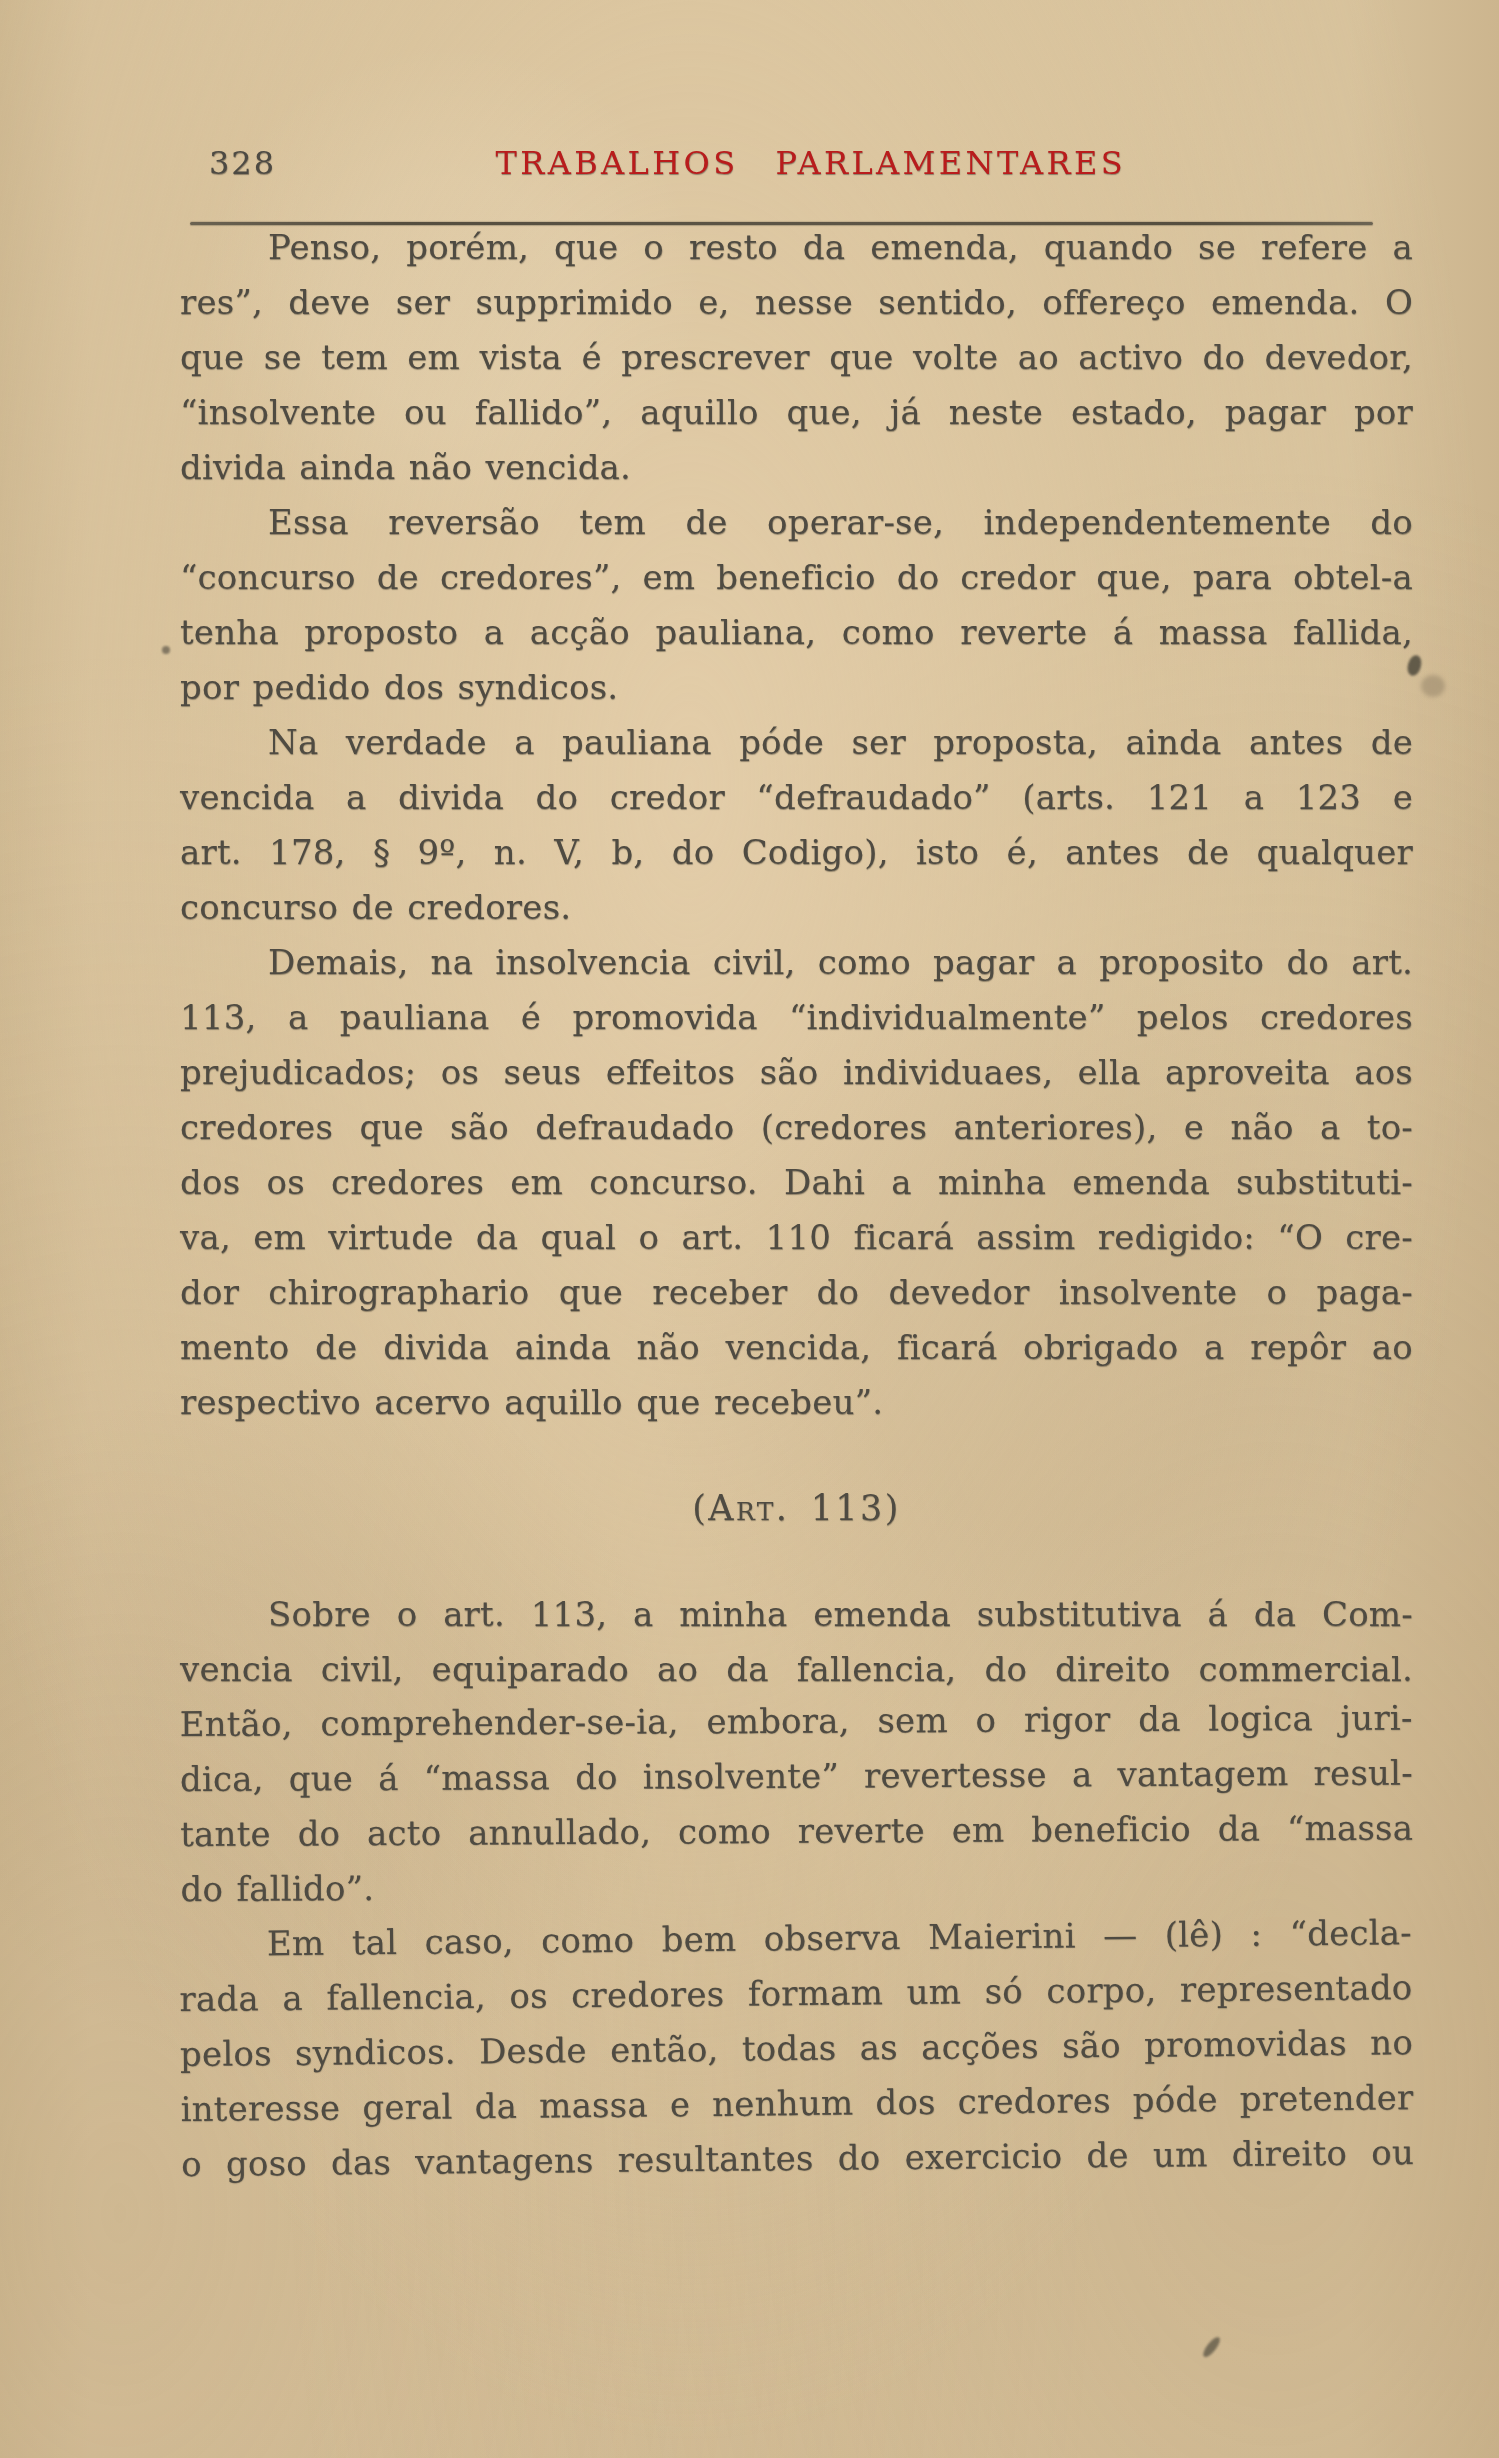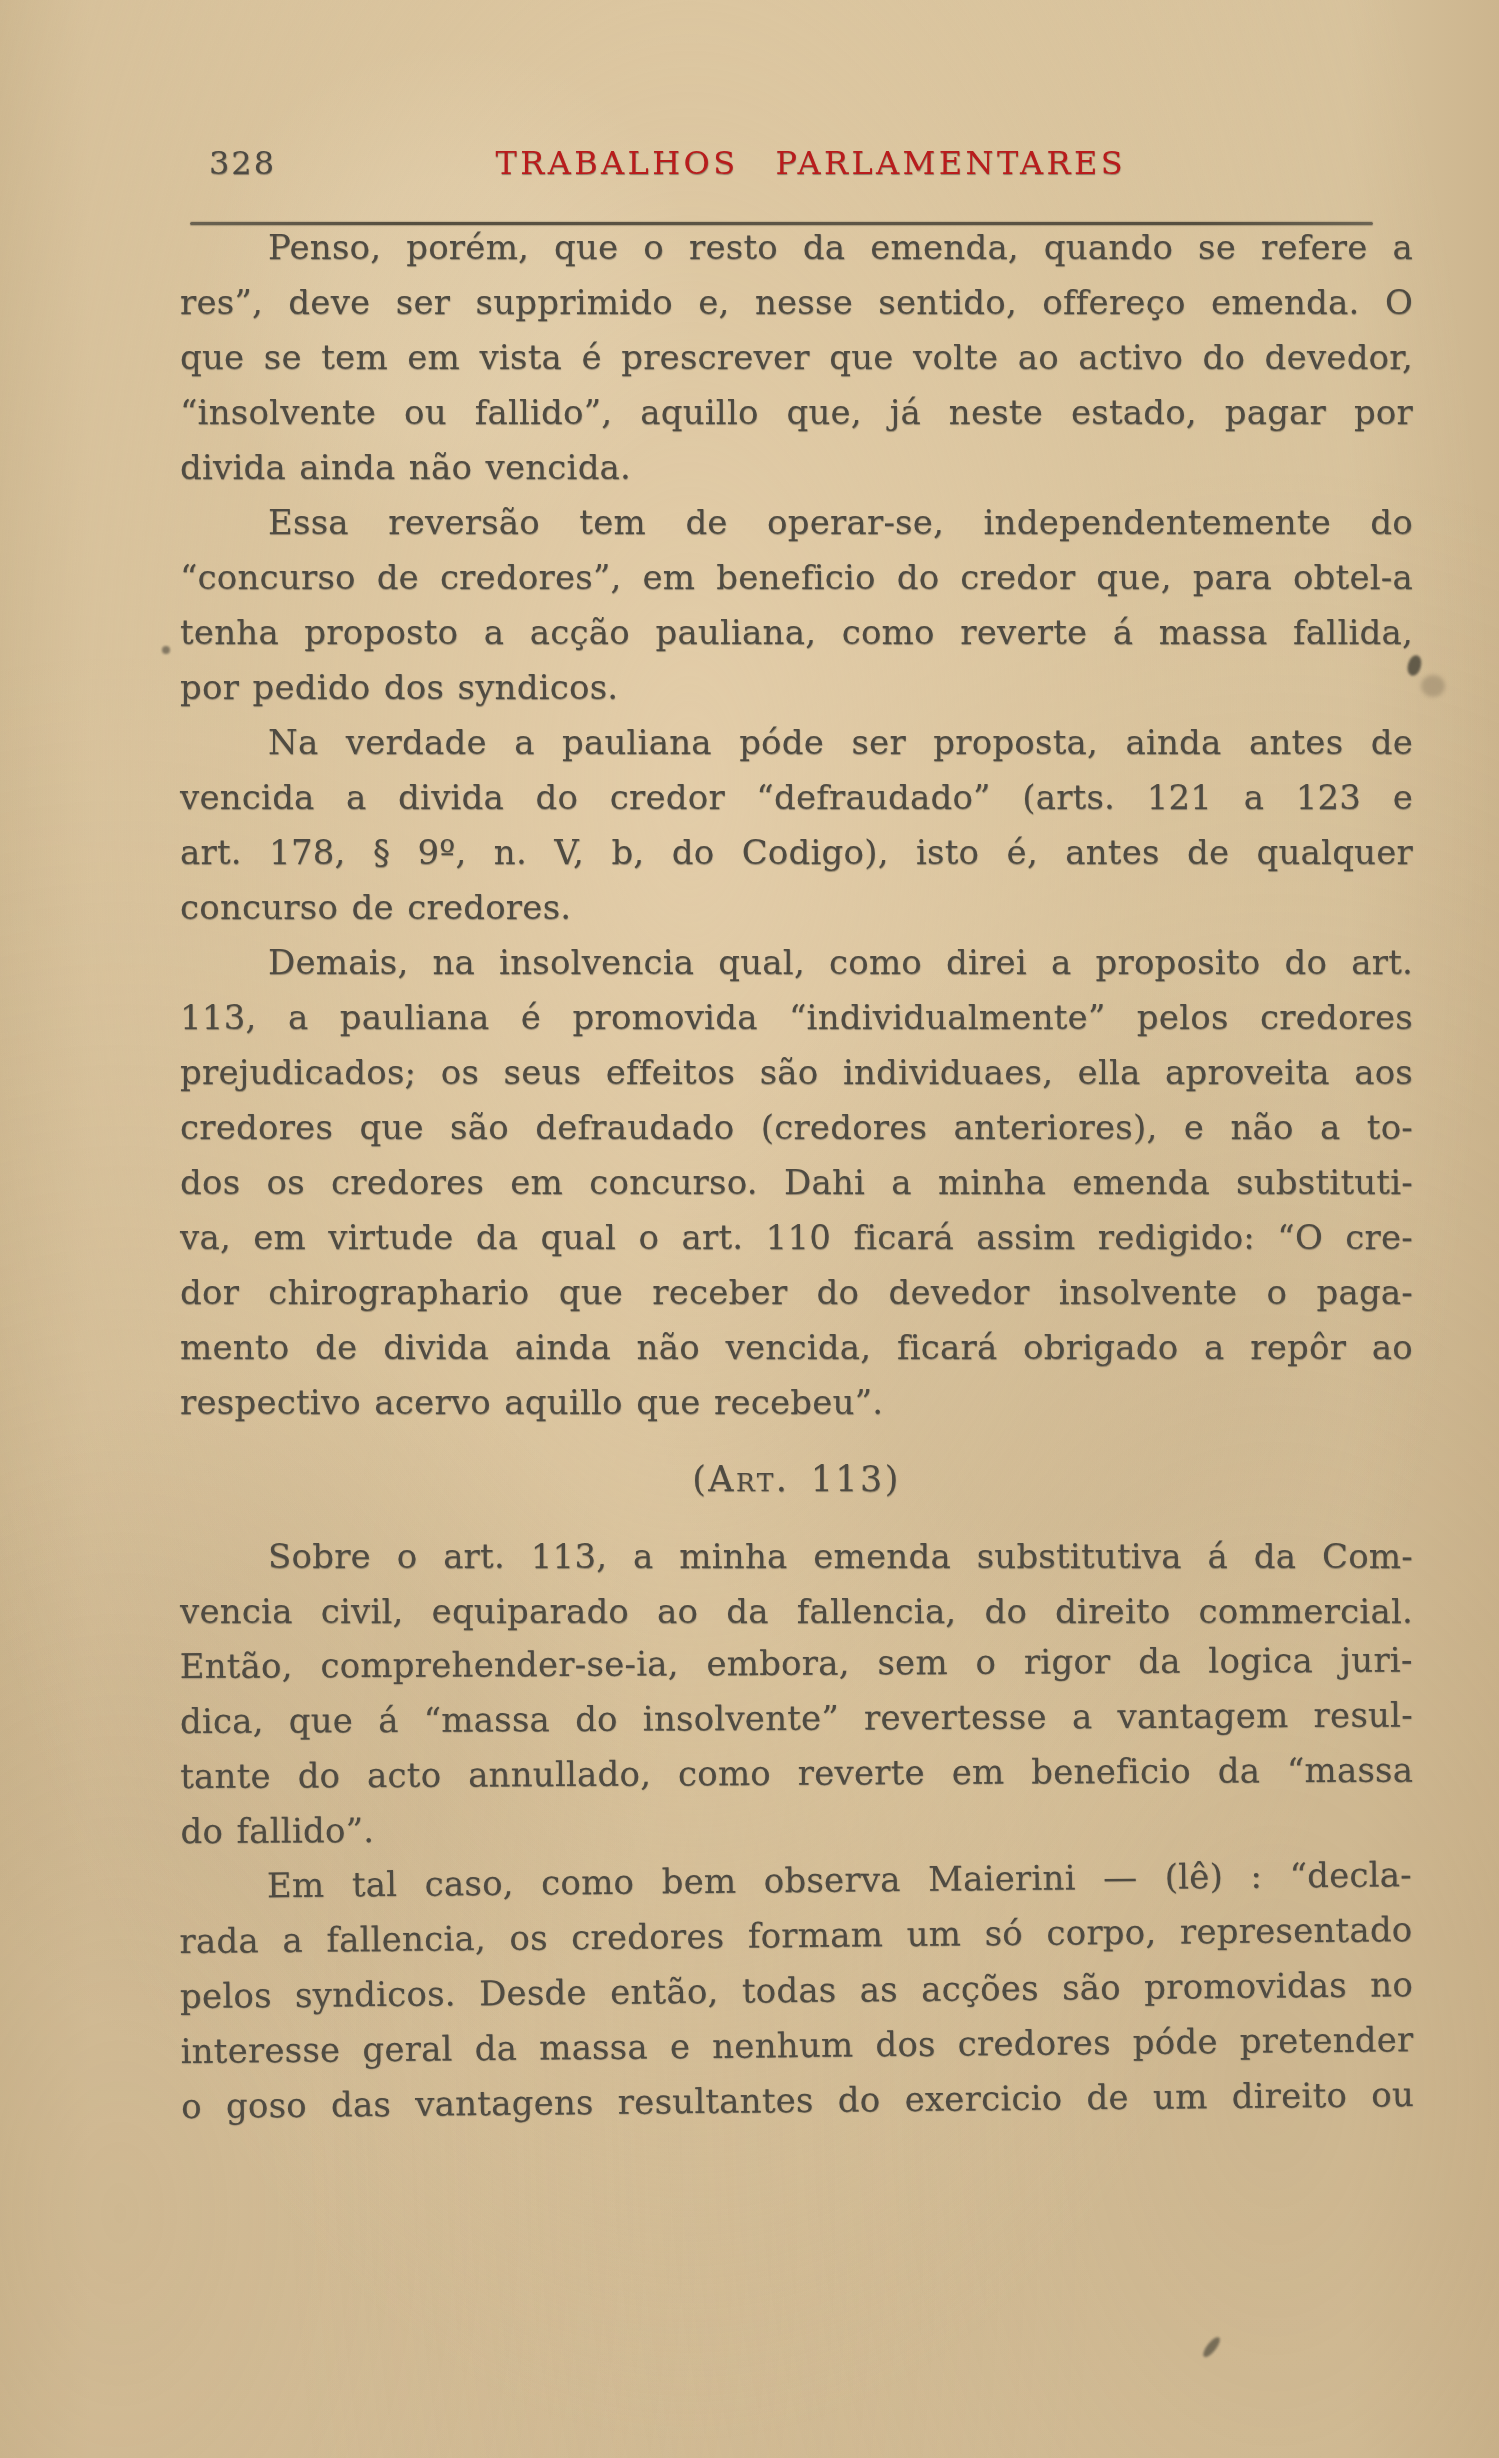--- a/index.html
+++ b/index.html
@@ -65,21 +65,21 @@
     text-align-last: justify;
     text-justify: inter-word;
     white-space: normal;
     overflow: visible;
     text-shadow: 0.3px 0.5px 1px rgba(70,64,52,0.5);
   }
   .line.indent { text-indent: 88px; }
   .line.pend { text-align-last: left; }
   .heading {
     height: 55px; line-height: 55px;
-    margin: 22px 0;
+    margin: 51px 0;
     text-align: center;
     font-size: 35px;
     font-variant: small-caps;
     letter-spacing: 2.4px; word-spacing: 7.8px;
     text-shadow: 0.3px 0.5px 1px rgba(70,64,52,0.5);
   }
   .artifact { position: absolute; pointer-events: none; }
 </style>
 </head>
 <body>
@@ -104,21 +104,21 @@
       <div class="line">tenha proposto a acção pauliana, como reverte á massa fallida,</div>
       <div class="line pend">por pedido dos syndicos.</div>
     </div>
     <div class="para">
       <div class="line indent">Na verdade a pauliana póde ser proposta, ainda antes de</div>
       <div class="line">vencida a divida do credor “defraudado” (arts. 121 a 123 e</div>
       <div class="line">art. 178, § 9º, n. V, b, do Codigo), isto é, antes de qualquer</div>
       <div class="line pend">concurso de credores.</div>
     </div>
     <div class="para">
-      <div class="line indent">Demais, na insolvencia qual, como direi a proposito do art.</div>
+      <div class="line indent">Demais, na insolvencia civil, como pagar a proposito do art.</div>
       <div class="line">113, a pauliana é promovida “individualmente” pelos credores</div>
       <div class="line">prejudicados; os seus effeitos são individuaes, ella aproveita aos</div>
       <div class="line">credores que são defraudado (credores anteriores), e não a to-</div>
       <div class="line">dos os credores em concurso. Dahi a minha emenda substituti-</div>
       <div class="line">va, em virtude da qual o art. 110 ficará assim redigido: “O cre-</div>
       <div class="line">dor chirographario que receber do devedor insolvente o paga-</div>
       <div class="line">mento de divida ainda não vencida, ficará obrigado a repôr ao</div>
       <div class="line pend">respectivo acervo aquillo que recebeu”.</div>
     </div>
     <div class="heading">(Art. 113)</div>

